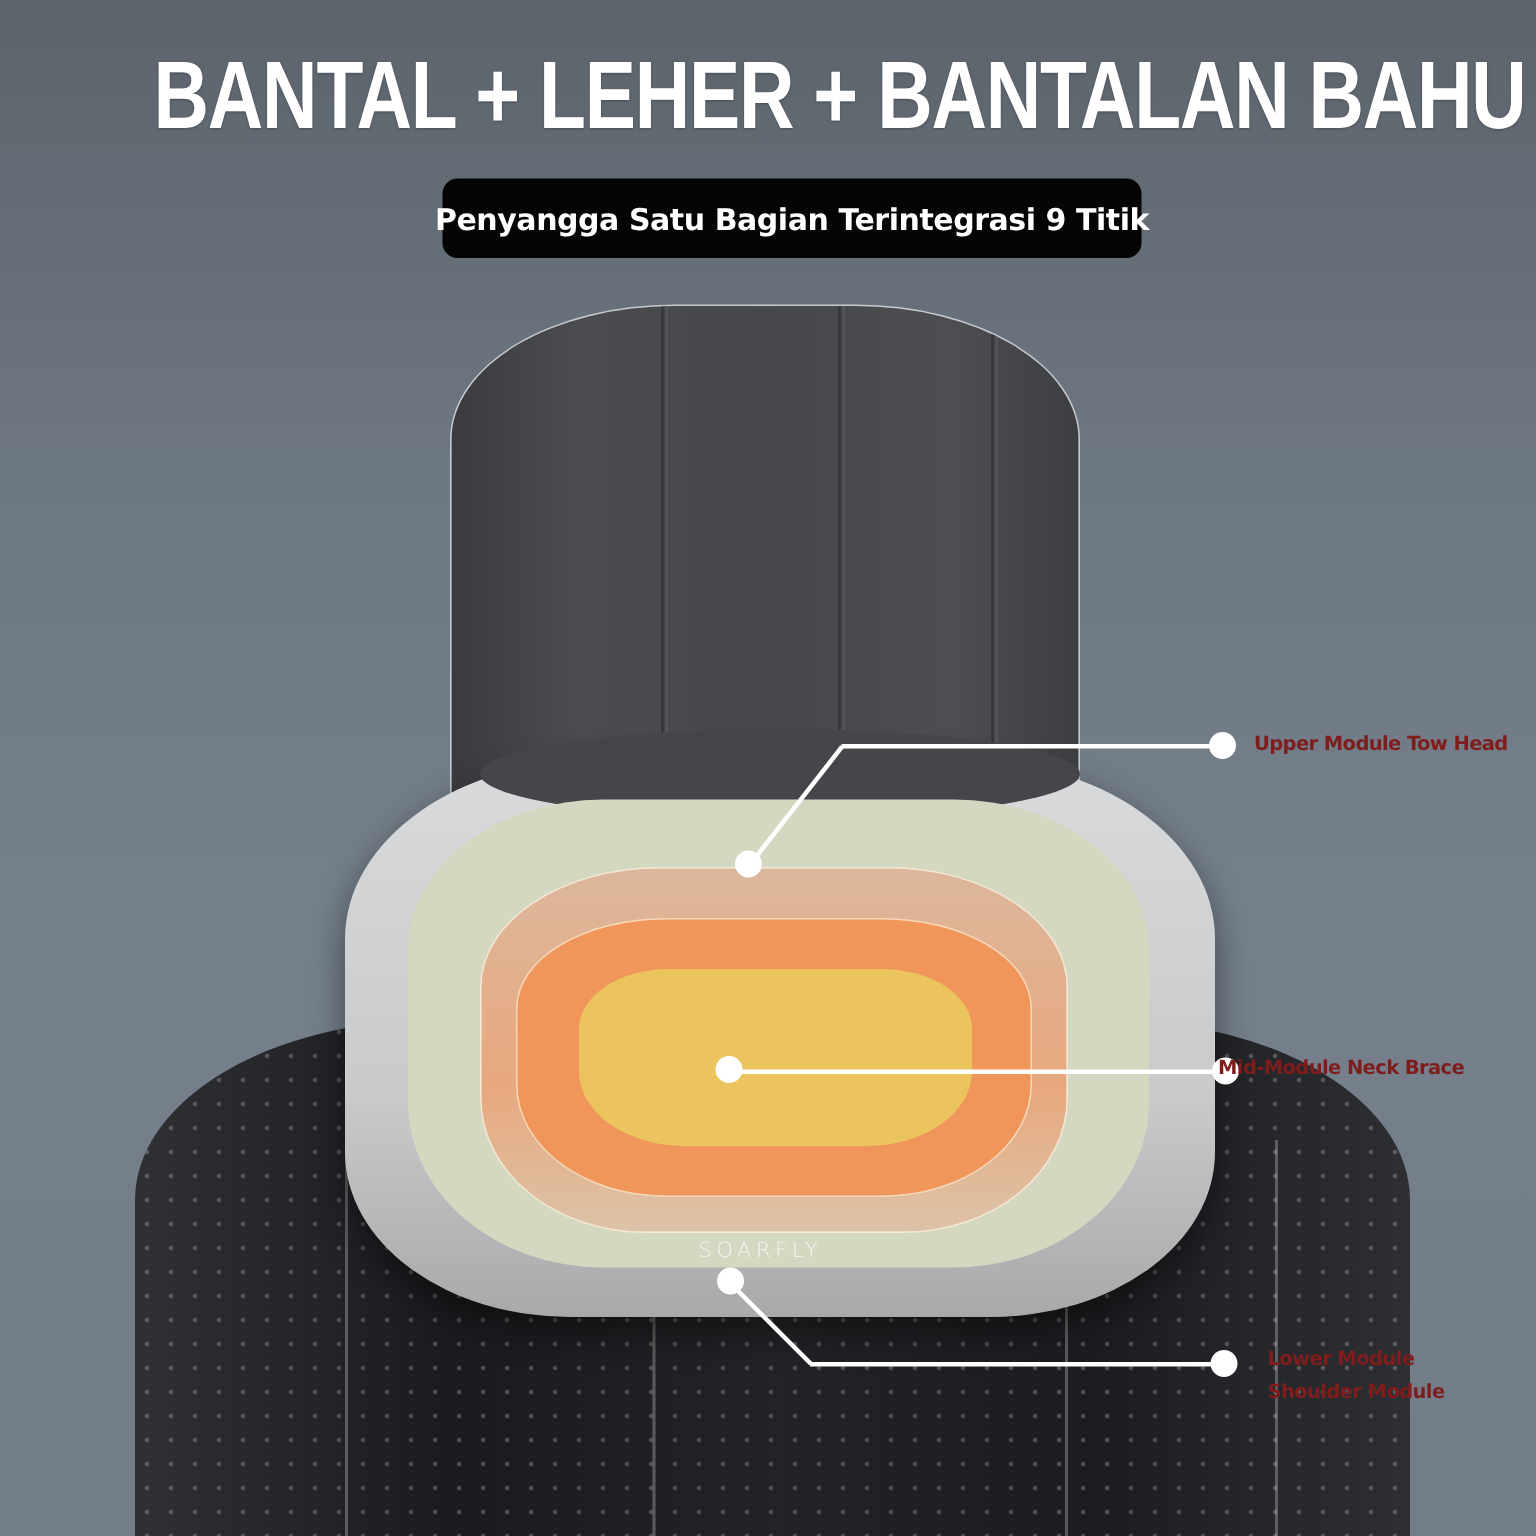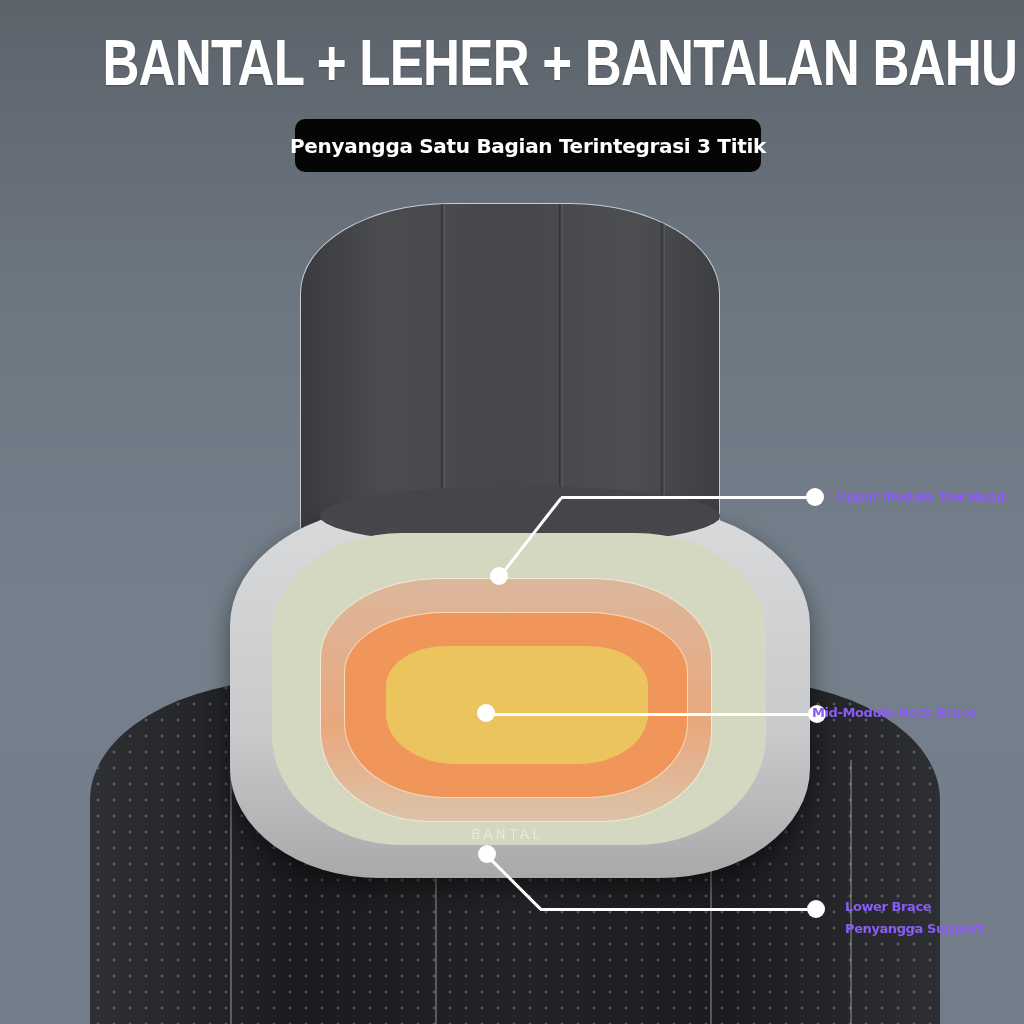--- a/index.html
+++ b/index.html
@@ -93,38 +93,38 @@
   }
 
   
   .dot {
     position: absolute; width: 18px; height: 18px; border-radius: 50%; background: #ffffff;
     transform: translate(-50%, -50%);
   }
   .line { position: absolute; background: #ffffff; height: 2.5px; transform-origin: 0 50%; }
   .callout-label {
     position: absolute;
-    color: #8b5cf6;
+    color: #7f1d1d;
     font-family: "DejaVu Sans", sans-serif;
     font-weight: 700;
     font-size: 13px;
     line-height: 22px;
     letter-spacing: -0.4px;
     white-space: nowrap;
   }
 </style>
 </head>
 <body>
 
 <div class="stage">
 
   <h1 class="headline">BANTAL + LEHER + BANTALAN BAHU</h1>
 
   <div class="subtitle">
-    <span>Penyangga Satu Bagian Terintegrasi 3 Titik</span>
+    <span>Penyangga Satu Bagian Terintegrasi 9 Titik</span>
   </div>
 
   <div class="seat-lower">
     <div class="seam" style="left:140px"></div>
     <div class="seam" style="left:345px"></div>
     <div class="seam" style="left:620px"></div>
     <div class="seam" style="left:760px"></div>
   </div>
 
   <div class="headrest">
@@ -132,35 +132,35 @@
     <div class="rib" style="left:258px"></div>
     <div class="rib" style="left:360px"></div>
   </div>
 
   <div class="pillow"></div>
   <div class="pillow-dip"></div>
   <div class="layer layer-1"></div>
   <div class="layer layer-2"></div>
   <div class="layer layer-3"></div>
   <div class="layer layer-4"></div>
-  <div class="brand">BANTAL</div>
+  <div class="brand">SOARFLY</div>
 
   <div class="dot" style="left:499px; top:576px"></div>
   <div class="line" style="left:499px; top:576px; width:101px; transform: rotate(-52deg)"></div>
   <div class="line" style="left:561px; top:496px; width:253px"></div>
   <div class="dot" style="left:815px; top:497px"></div>
   <div class="callout-label" style="left:836px; top:486px">Upper Module Tow Head</div>
 
   <div class="dot" style="left:486px; top:713px"></div>
   <div class="line" style="left:486px; top:713px; width:330px"></div>
   <div class="dot" style="left:817px; top:714px"></div>
   <div class="callout-label" style="left:812px; top:702px">Mid-Module Neck Brace</div>
 
   <div class="dot" style="left:487px; top:854px"></div>
   <div class="line" style="left:487px; top:854px; width:76px; transform: rotate(45deg)"></div>
   <div class="line" style="left:540px; top:908px; width:276px"></div>
   <div class="dot" style="left:816px; top:909px"></div>
   <div class="callout-label" style="left:845px; top:896px">
-    <div>Lower Brace</div>
-    <div>Penyangga Support</div>
+    <div>Lower Module</div>
+    <div>Shoulder Module</div>
   </div>
 
 </div>
 
 </body></html>

